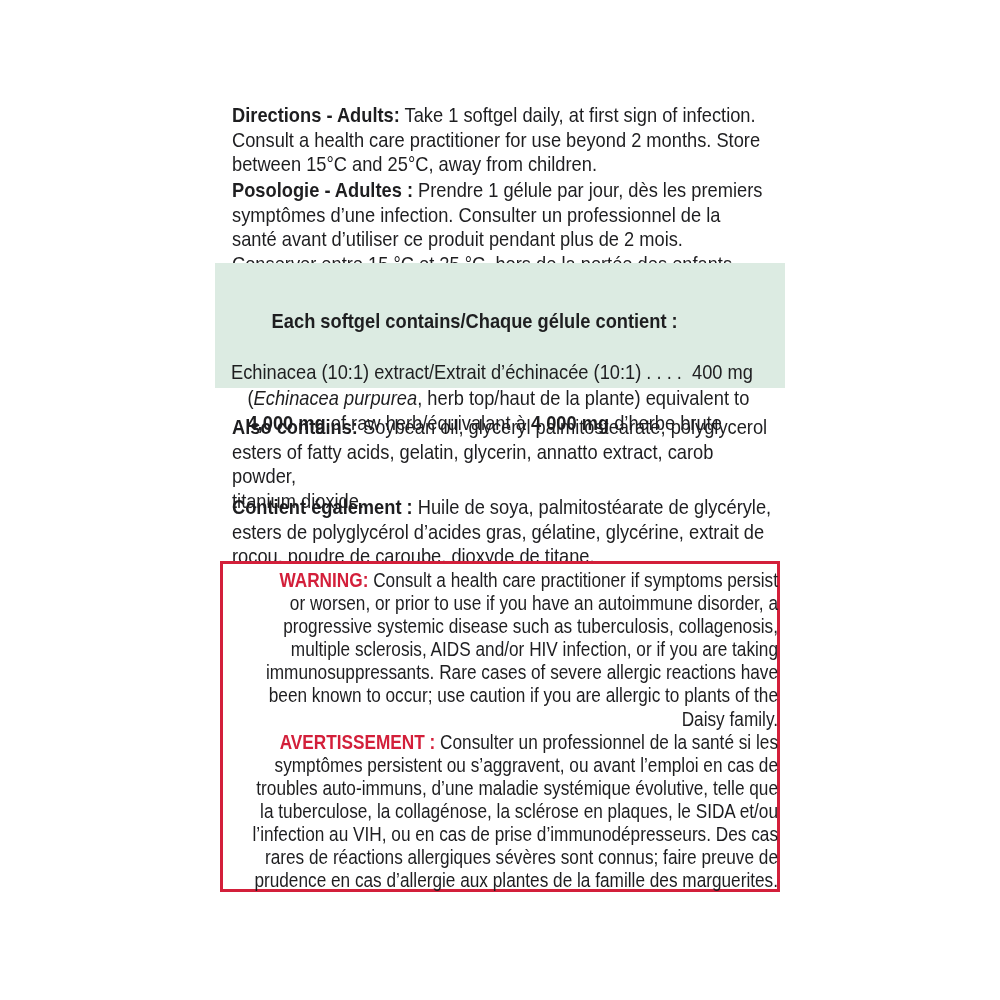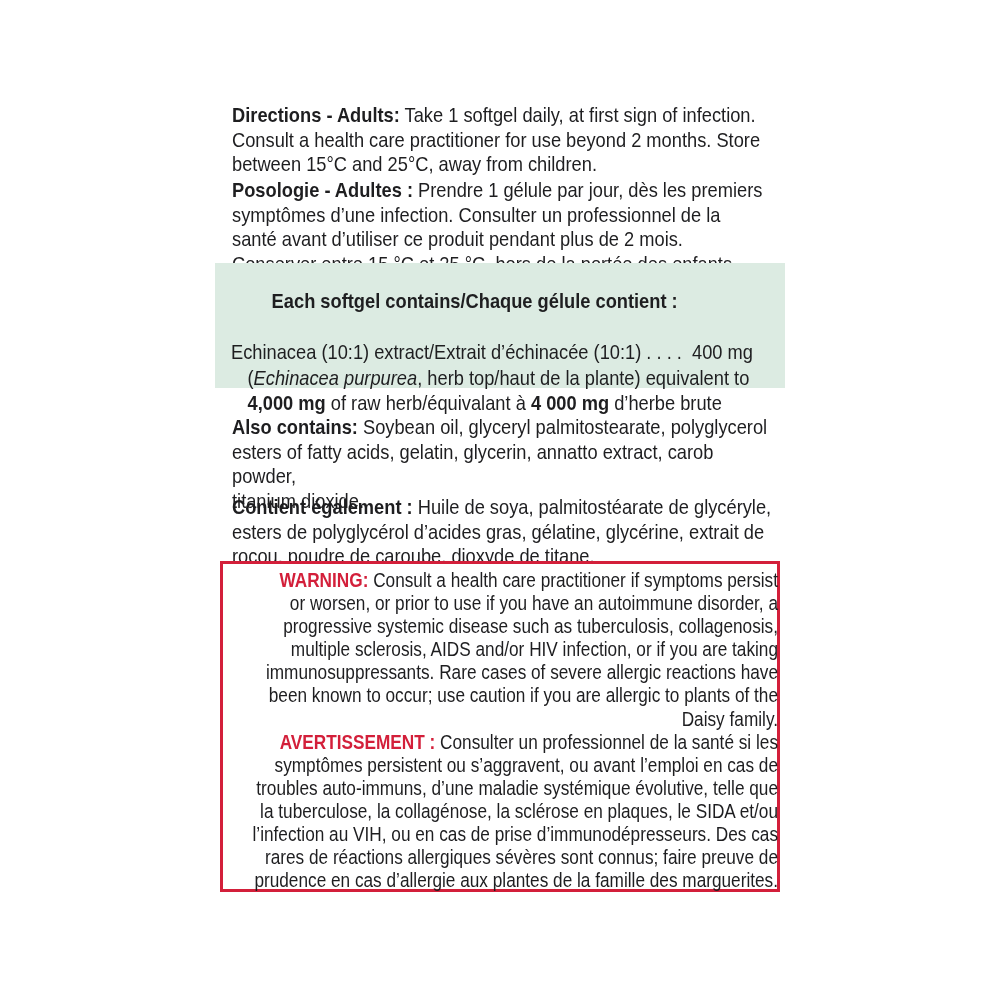--- a/index.html
+++ b/index.html
@@ -24,21 +24,21 @@
   .flow { white-space: pre-line; }
   b { font-weight: 700; }
 
   
   .green-box {
     position: absolute;
     left: 215px; top: 263px;
     width: 570px; height: 125px;
     background: #dcebe2;
     box-sizing: border-box;
-    padding: 0 0 0 16px;
+    padding: 20px 0 0 16px;
   }
   .gb-content {
     transform: scaleX(0.87);
     transform-origin: 0 0;
     width: 630px;
     font-size: 21px;
     line-height: 25.4px;
   }
   .gb-line { white-space: pre; }
   .indent { padding-left: 19px; }

